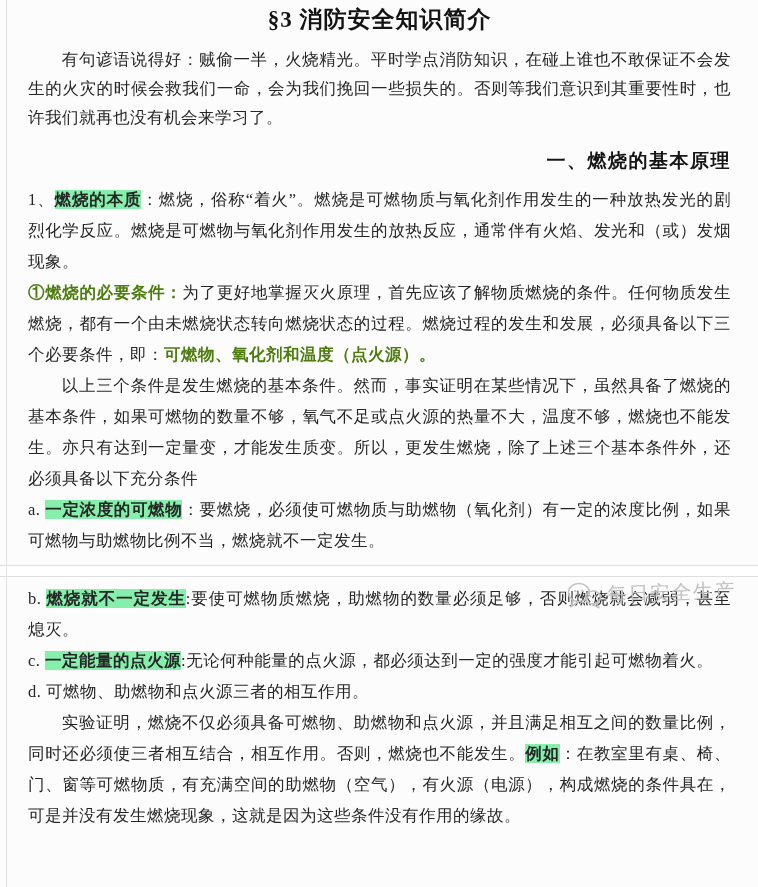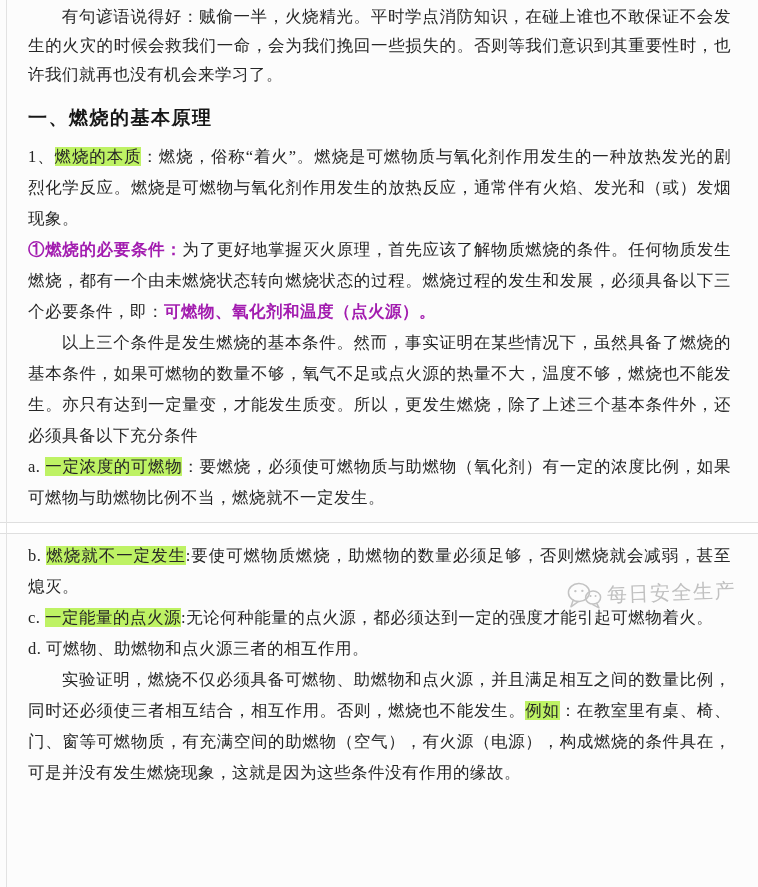--- a/index.html
+++ b/index.html
@@ -44,24 +44,24 @@
   }
   .para.lead { line-height: 29px; margin-bottom: 16px; }
   .para.indent { text-indent: 2.05em; }
   .para.heading {
     font-size: 19px;
     font-weight: 700;
     line-height: 26px;
     letter-spacing: 1.5px;
     color: #161616;
     margin: 6px 0 10px 0;
-    text-align: left;
+    text-align: right;
   }
-  .bold { font-weight: 700; color: #a21caf; }
-  .hl { background: #bef264; }
+  .bold { font-weight: 700; color: #4d7c0f; }
+  .hl { background: #86efac; font-weight: bold; }
 
   .page-divider {
     margin: 9px -28px 6px -28px;
     height: 10px;
     background: #ffffff;
     border-top: 1px solid #dfdfdf;
     border-bottom: 1px solid #dfdfdf;
   }
 
   .watermark {
@@ -81,20 +81,21 @@
     letter-spacing: 1.5px;
     color: #c0c0c0;
   }
   .wm-icon { display: inline-flex; }
 </style>
 </head>
 <body>
 
 <div class="page">
   <div class="doc">
+    <div class="title">§3 消防安全知识简介</div>
 
   <p class="para lead indent"><span>有句谚语说得好：贼偷一半，火烧精光。平时学点消防知识，在碰上谁也不敢保证不会发生的火灾的时候会救我们一命，会为我们挽回一些损失的。否则等我们意识到其重要性时，也许我们就再也没有机会来学习了。</span></p>
       <p class="para heading"><span>一、燃烧的基本原理</span></p>
       <p class="para"><span>1、</span><span class="hl">燃烧的本质</span><span>：燃烧，俗称“着火”。燃烧是可燃物质与氧化剂作用发生的一种放热发光的剧烈化学反应。燃烧是可燃物与氧化剂作用发生的放热反应，通常伴有火焰、发光和（或）发烟现象。</span></p>
       <p class="para"><span class="bold">①燃烧的必要条件：</span><span>为了更好地掌握灭火原理，首先应该了解物质燃烧的条件。任何物质发生燃烧，都有一个由未燃烧状态转向燃烧状态的过程。燃烧过程的发生和发展，必须具备以下三个必要条件，即：</span><span class="bold">可燃物、氧化剂和温度（点火源）。</span></p>
       <p class="para indent"><span>以上三个条件是发生燃烧的基本条件。然而，事实证明在某些情况下，虽然具备了燃烧的基本条件，如果可燃物的数量不够，氧气不足或点火源的热量不大，温度不够，燃烧也不能发生。亦只有达到一定量变，才能发生质变。所以，更发生燃烧，除了上述三个基本条件外，还必须具备以下充分条件</span></p>
       <p class="para"><span>a. </span><span class="hl">一定浓度的可燃物</span><span>：要燃烧，必须使可燃物质与助燃物（氧化剂）有一定的浓度比例，如果可燃物与助燃物比例不当，燃烧就不一定发生。</span></p>
       <div class="page-divider"></div>
       <p class="para"><span>b. </span><span class="hl">燃烧就不一定发生</span><span>:要使可燃物质燃烧，助燃物的数量必须足够，否则燃烧就会减弱，甚至熄灭。</span></p>
       <p class="para"><span>c. </span><span class="hl">一定能量的点火源</span><span>:无论何种能量的点火源，都必须达到一定的强度才能引起可燃物着火。</span></p>

